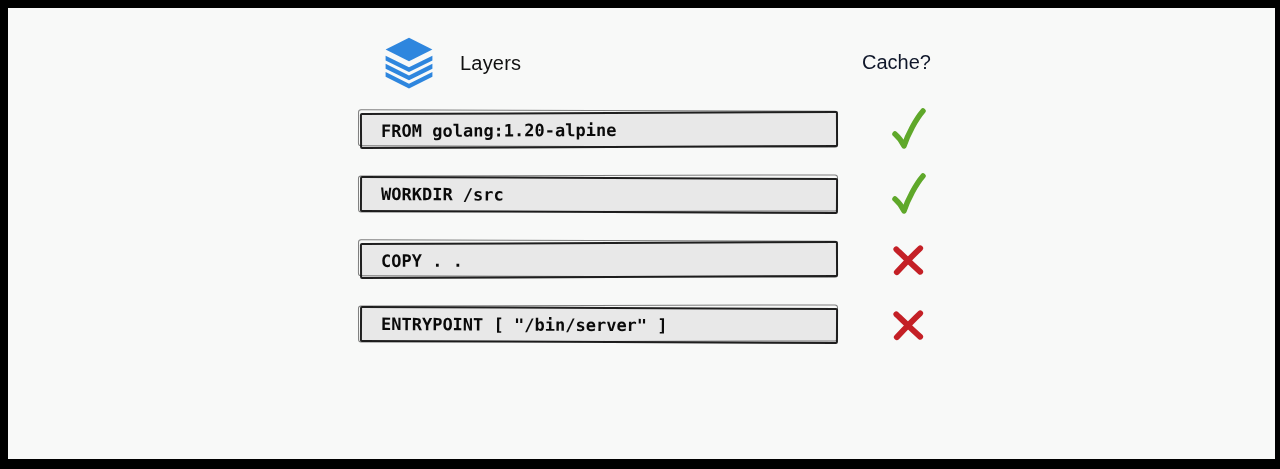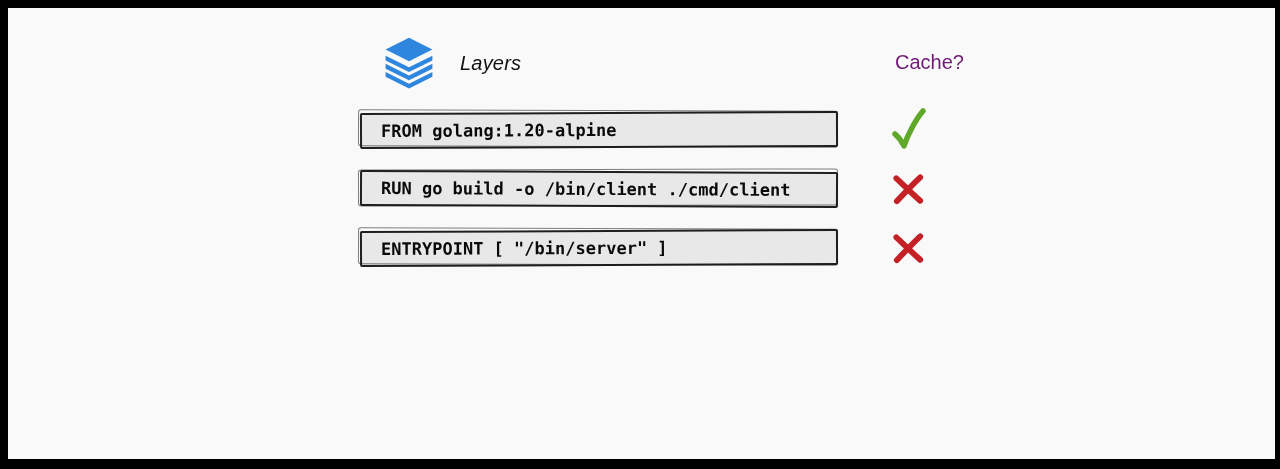--- a/index.html
+++ b/index.html
@@ -34,37 +34,36 @@
   .layers-icon {
     width: 62px;
     height: 52px;
     margin-left: 18px;
   }
   .layers-label {
     margin-left: 20px;
     font-size: 20px;
     color: #111111;
     letter-spacing: 0.2px;
-    font-style: italic;
   }
   .cache-label {
     position: absolute;
-    left: 535px;
+    left: 502px;
     top: 17px;
     font-size: 20px;
-    color: #701a75;
+    color: #0f172a;
   }
   .rows {
     margin-top: 14px;
   }
   .row {
     display: flex;
     align-items: center;
     height: 48px;
-    margin-bottom: 11px;
+    margin-bottom: 17px;
   }
   .cmd-box {
     position: relative;
     box-sizing: border-box;
     width: 478px;
     height: 36px;
     background: #E8E8E8;
     border: 2px solid #1F1F1F;
     border-radius: 2px;
     display: flex;
@@ -137,34 +136,44 @@
         <div class="cmd-box">
           <span class="cmd-text">FROM golang:1.20-alpine</span>
         </div>
         <span class="mark">
           <svg viewBox="0 0 42 46" width="42" height="46" aria-hidden="true">
             <path class="check-stroke" d="M8 27 C 12 30.5, 15 34.5, 17 39 C 21 27, 29 12, 36 4"></path>
           </svg>
         </span>
       </div>
 
-
-
+      <div class="row">
+        <div class="cmd-box">
+          <span class="cmd-text">WORKDIR /src</span>
+        </div>
+        <span class="mark">
+          <svg viewBox="0 0 42 46" width="42" height="46" aria-hidden="true">
+            <path class="check-stroke" d="M8 27 C 12 30.5, 15 34.5, 17 39 C 21 27, 29 12, 36 4"></path>
+          </svg>
+        </span>
+      </div>
 
       <div class="row">
         <div class="cmd-box">
-          <span class="cmd-text">RUN go build -o /bin/client ./cmd/client</span>
+          <span class="cmd-text">COPY . .</span>
         </div>
         <span class="mark">
           <svg viewBox="0 0 38 38" width="37" height="37" aria-hidden="true">
             <path class="cross-stroke" d="M6.5 7.5 C 14 14.5, 22 22.5, 31 30.5"></path>
             <path class="cross-stroke" d="M31 6.5 C 23 14, 15 22.5, 7 31"></path>
           </svg>
         </span>
       </div>
+
+
 
 
       <div class="row">
         <div class="cmd-box">
           <span class="cmd-text">ENTRYPOINT [ "/bin/server" ]</span>
         </div>
         <span class="mark">
           <svg viewBox="0 0 38 38" width="37" height="37" aria-hidden="true">
             <path class="cross-stroke" d="M6.5 7.5 C 14 14.5, 22 22.5, 31 30.5"></path>
             <path class="cross-stroke" d="M31 6.5 C 23 14, 15 22.5, 7 31"></path>

